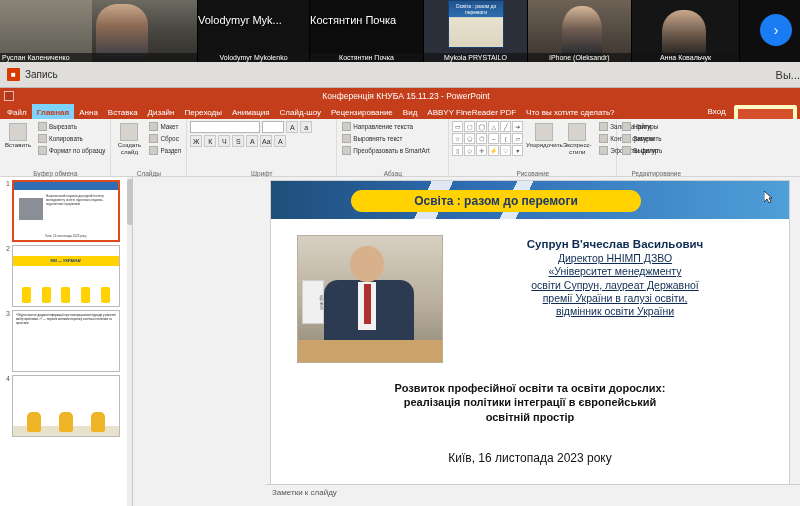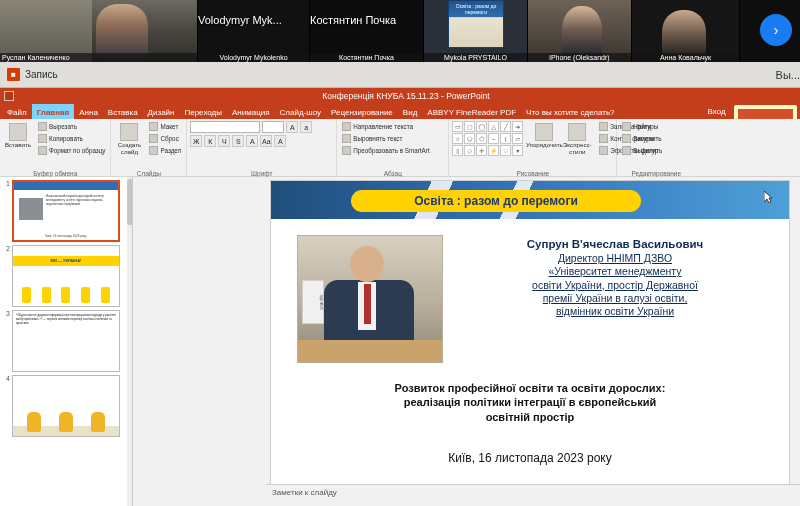--- a/index.html
+++ b/index.html
@@ -585,21 +585,21 @@
           <div class="man-tie"></div>
           <div class="man-head"></div>
           <div class="desk"></div>
           <div class="plate">НДІ  НМП</div>
         </div>
 
         <div class="bio">
           <div class="nm">Супрун В'ячеслав  Васильович</div>
           <div class="u">Директор ННІМП ДЗВО</div>
           <div class="u">«Університет менеджменту</div>
-          <div class="u">освіти України, простір Державної</div>
+          <div class="u">освіти Супрун, лауреат Державної</div>
           <div class="u">премії України в галузі освіти,</div>
           <div class="u">відмінник освіти України</div>
         </div>
 
         <div class="subj">
           <div>Розвиток професійної освіти та освіти дорослих:</div>
           <div>реалізація політики інтеграції в європейський</div>
           <div>освітній простір</div>
         </div>
 

